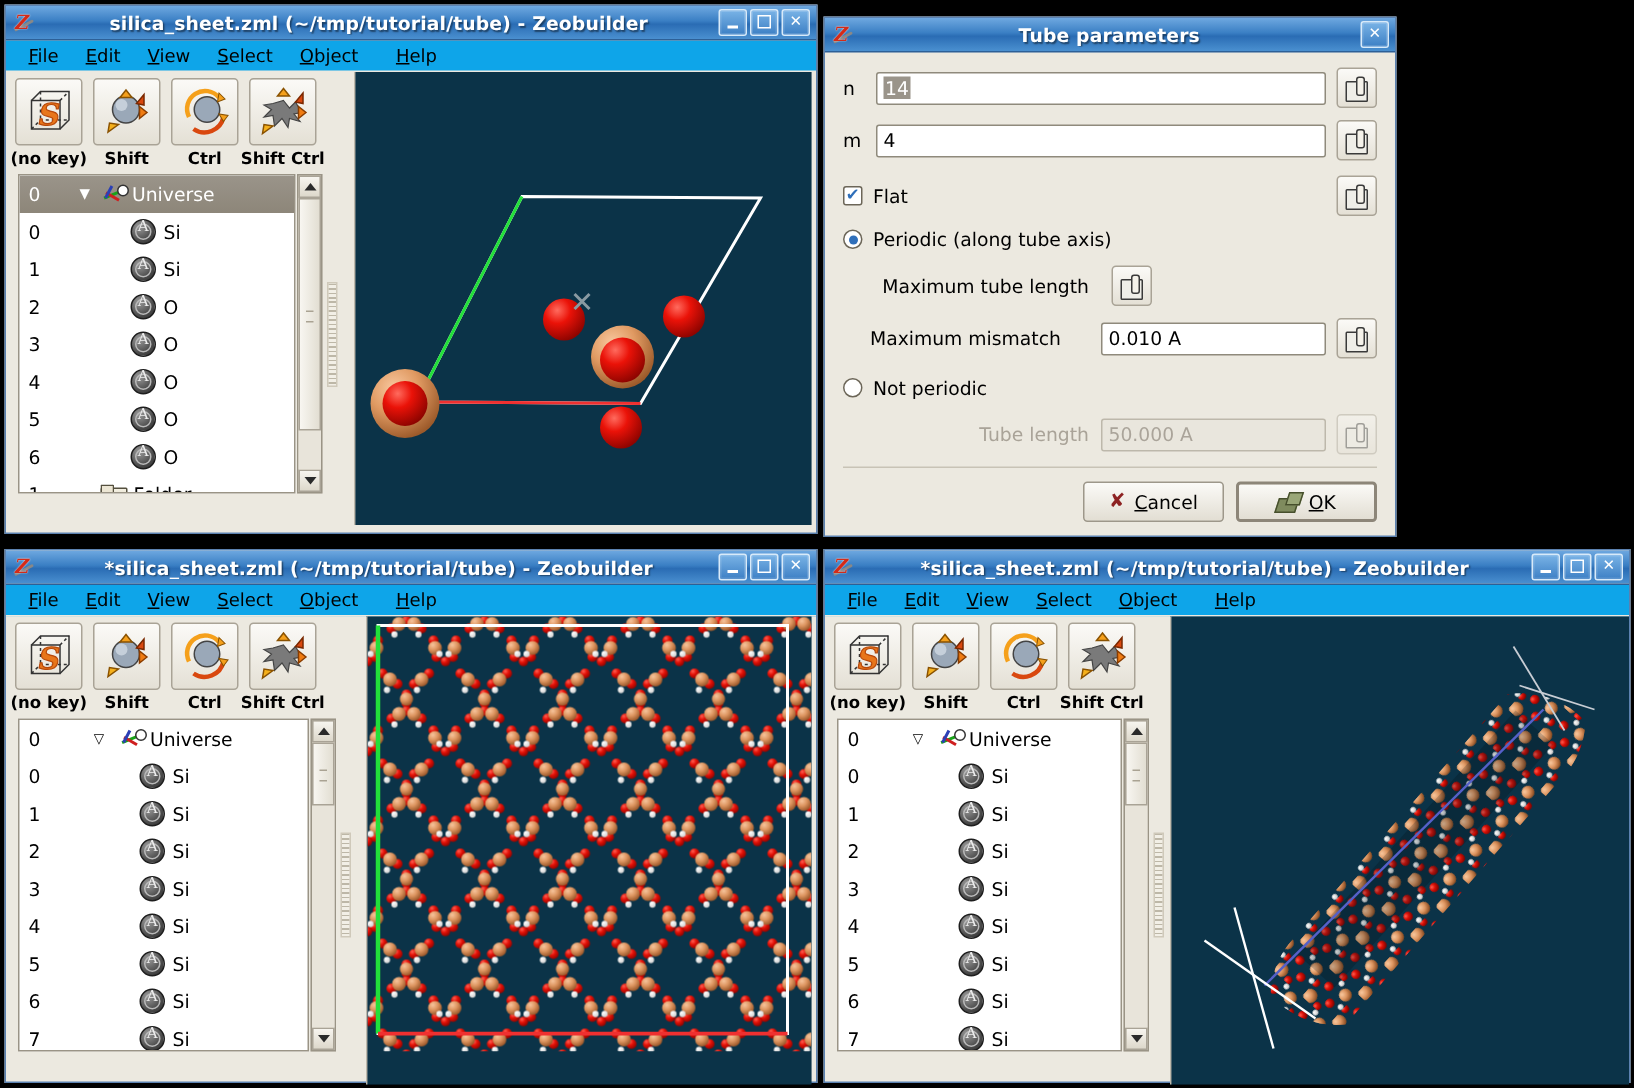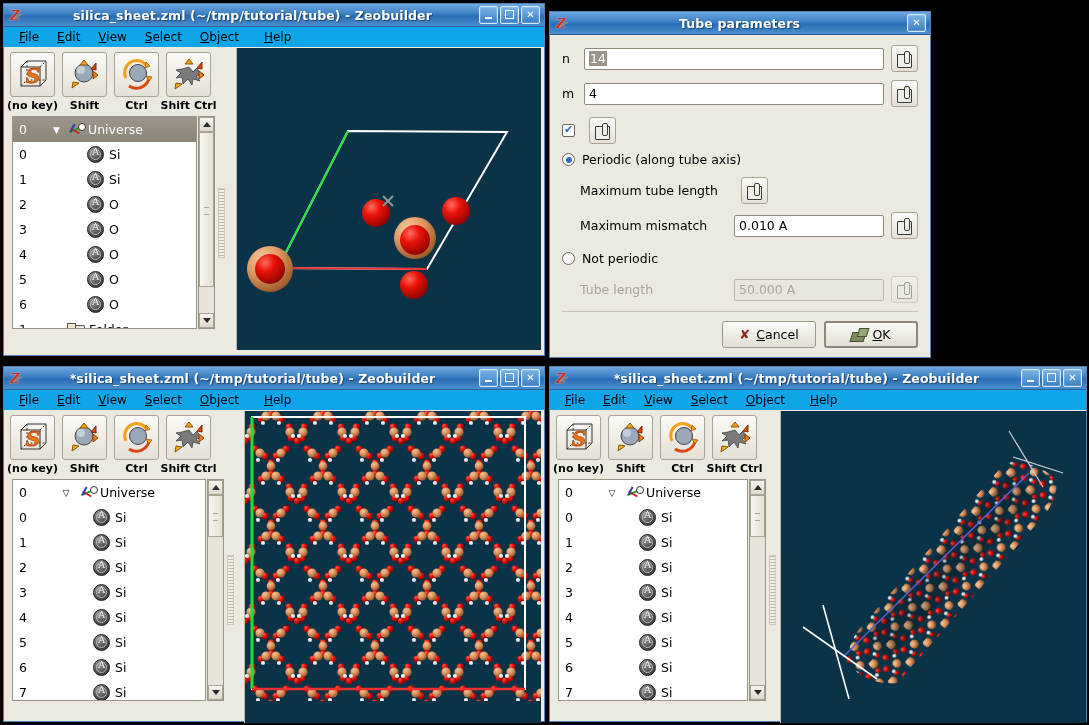--- a/index.html
+++ b/index.html
@@ -390,36 +390,37 @@
             <span class="pg"></span>
             <span class="fi"></span>
           </span>
       </div>
     </div>
 
     <div class="row" style="margin-top:10px;">
       <span class="chk">
           <span class="tick">✔</span>
         </span>
+      <span class="lab" style="flex:1 1 auto;">Flat</span>
       <div class="minibtn">
         <span class="handglyph">
             <span class="pg"></span>
             <span class="fi"></span>
           </span>
       </div>
     </div>
 
     <div class="row" style="margin-top:8px;margin-bottom:10px;">
       <span class="rad">
           <span class="dot"></span>
         </span>
       <span class="lab">Periodic (along tube axis)</span>
     </div>
 
-    <div class="row" style="padding-left:18px;">
+    <div class="row" style="padding-left:18px;text-align:right;">
       <span class="lab" style="width:146px">Maximum tube length</span>
       <div class="minibtn">
         <span class="handglyph">
             <span class="pg"></span>
             <span class="fi"></span>
           </span>
       </div>
     </div>
 
     <div class="row" style="padding-left:18px;">
@@ -434,21 +435,21 @@
           </span>
       </div>
     </div>
 
     <div class="row" style="margin-top:12px;margin-bottom:10px;">
       <span class="rad"></span>
       <span class="lab">Not periodic</span>
     </div>
 
     <div class="row" style="padding-left:18px;">
-      <span class="lab" style="width:146px;color:#a9a398;">Tube length</span>
+      <span class="lab" style="width:146px;color:#a9a398;text-align:right;">Tube length</span>
       <div class="txt disabled" style="flex:1 1 auto;">
         <span>50.000 A</span>
       </div>
       <div class="minibtn disabled">
         <span class="handglyph">
             <span class="pg"></span>
             <span class="fi"></span>
           </span>
       </div>
     </div>

